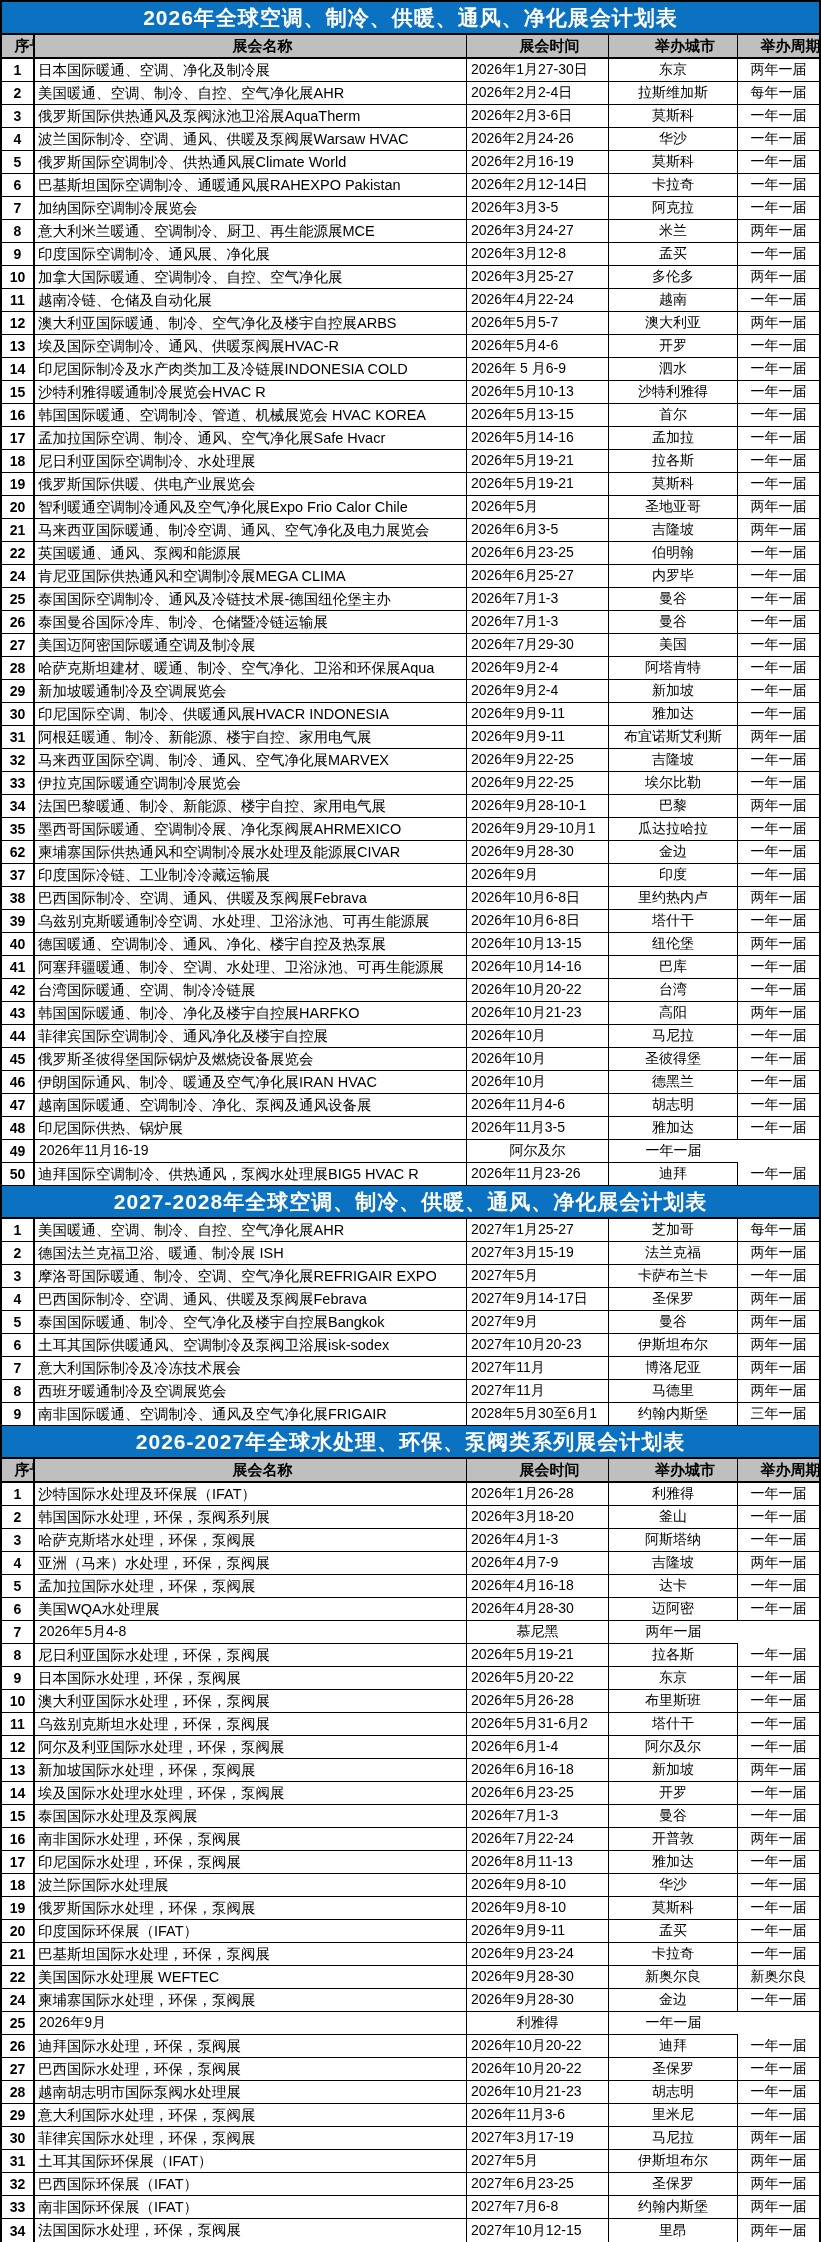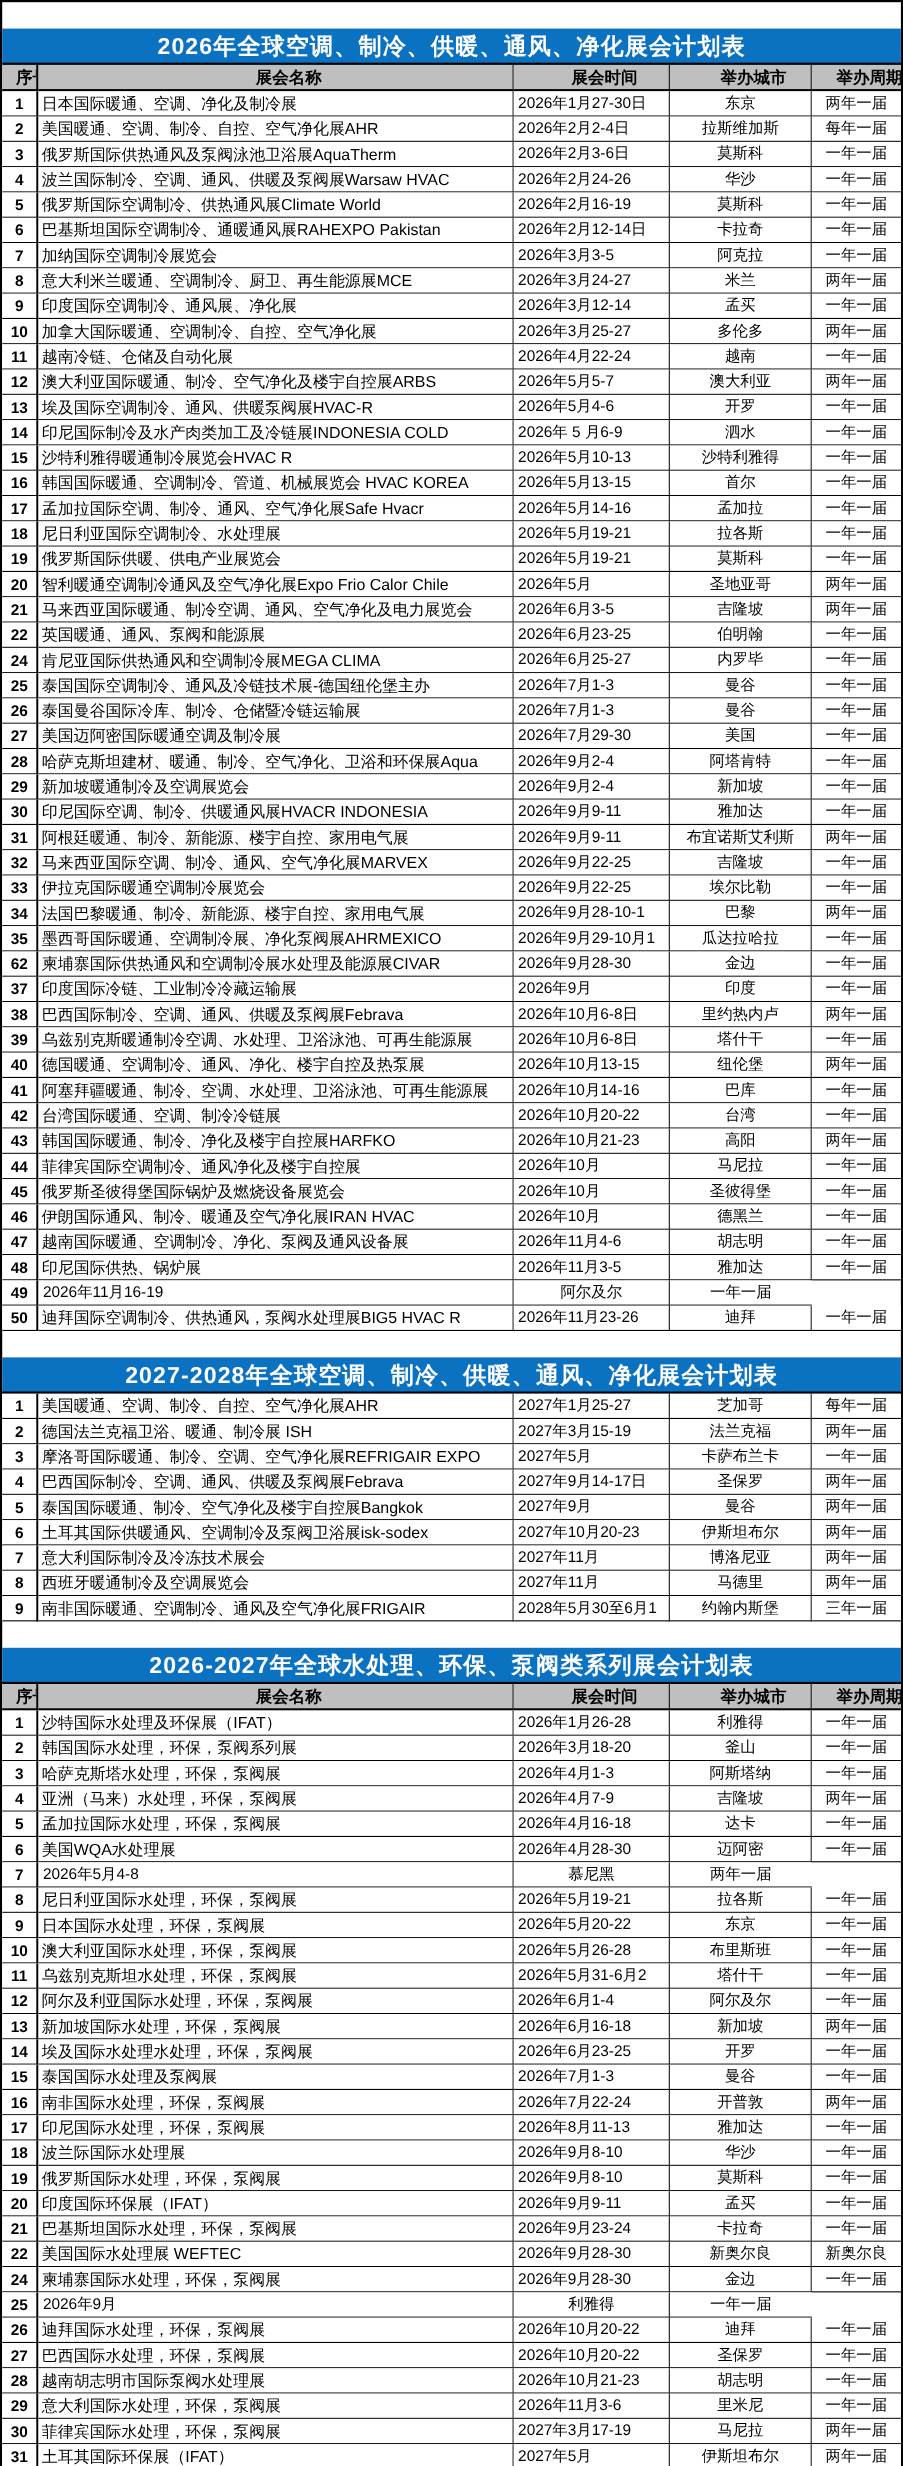--- a/index.html
+++ b/index.html
@@ -21,21 +21,20 @@
     color:#ffffff;
     font-weight:bold;
     font-size:21px;
     letter-spacing:1px;
     display:flex;
     align-items:center;
     justify-content:center;
     border-bottom:2px solid #000;
     white-space:nowrap;
     overflow:hidden;
-    margin-top:24px;
   }
   .grid-row{
     display:grid;
     grid-template-columns:33px 432px 142px 129px 1fr;
     box-sizing:border-box;
   }
   .cell{
     box-sizing:border-box;
     border-right:1px solid #000;
     border-bottom:1px solid #000;
@@ -146,21 +145,21 @@
         <div class="grid-row data-row">
           <div class="cell c-no">8</div>
           <div class="cell c-name">意大利米兰暖通、空调制冷、厨卫、再生能源展MCE</div>
           <div class="cell c-date">2026年3月24-27</div>
           <div class="cell c-city">米兰</div>
           <div class="cell c-period">两年一届</div>
         </div>
         <div class="grid-row data-row">
           <div class="cell c-no">9</div>
           <div class="cell c-name">印度国际空调制冷、通风展、净化展</div>
-          <div class="cell c-date">2026年3月12-14</div>
+          <div class="cell c-date">2026年3月12-8</div>
           <div class="cell c-city">孟买</div>
           <div class="cell c-period">一年一届</div>
         </div>
         <div class="grid-row data-row">
           <div class="cell c-no">10</div>
           <div class="cell c-name">加拿大国际暖通、空调制冷、自控、空气净化展</div>
           <div class="cell c-date">2026年3月25-27</div>
           <div class="cell c-city">多伦多</div>
           <div class="cell c-period">两年一届</div>
         </div>

